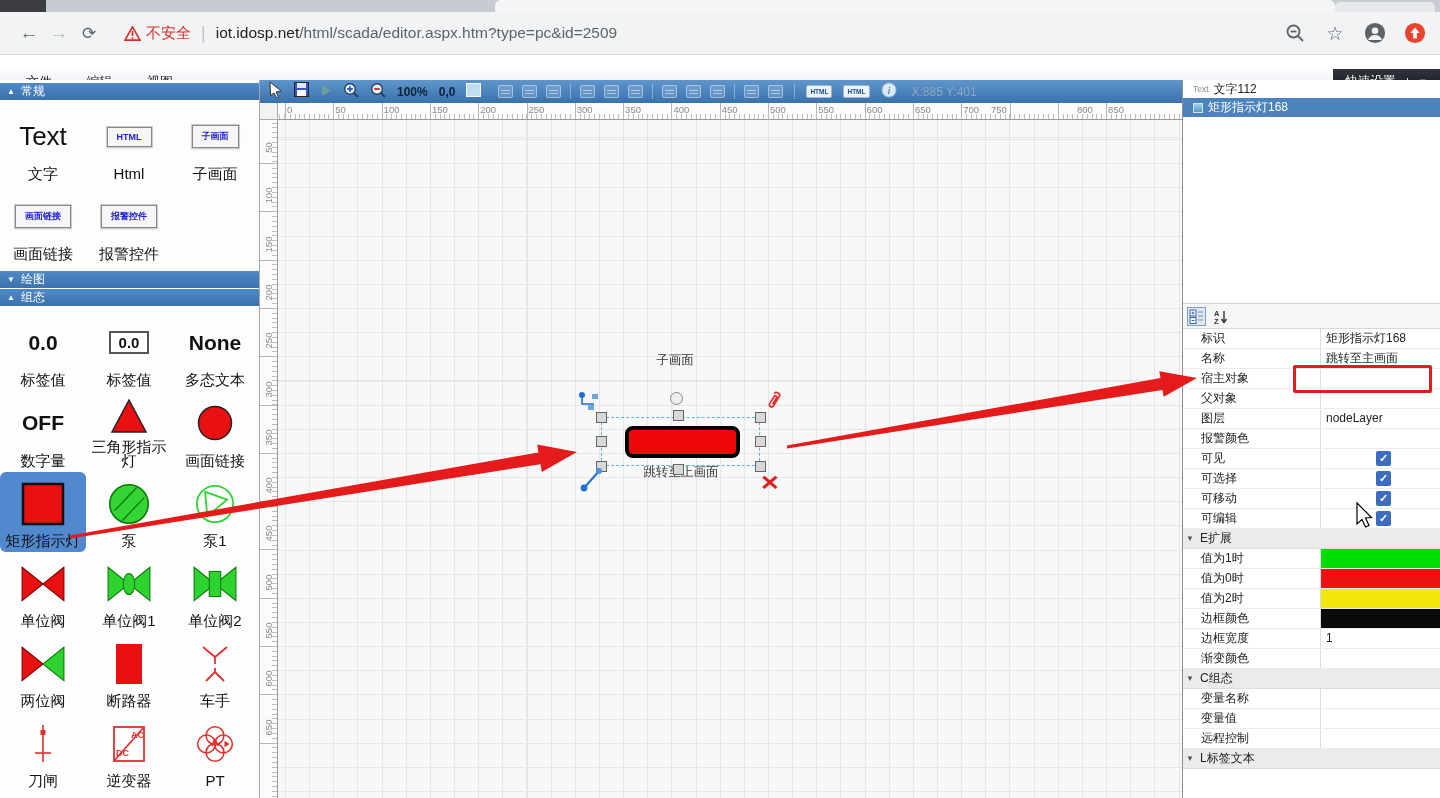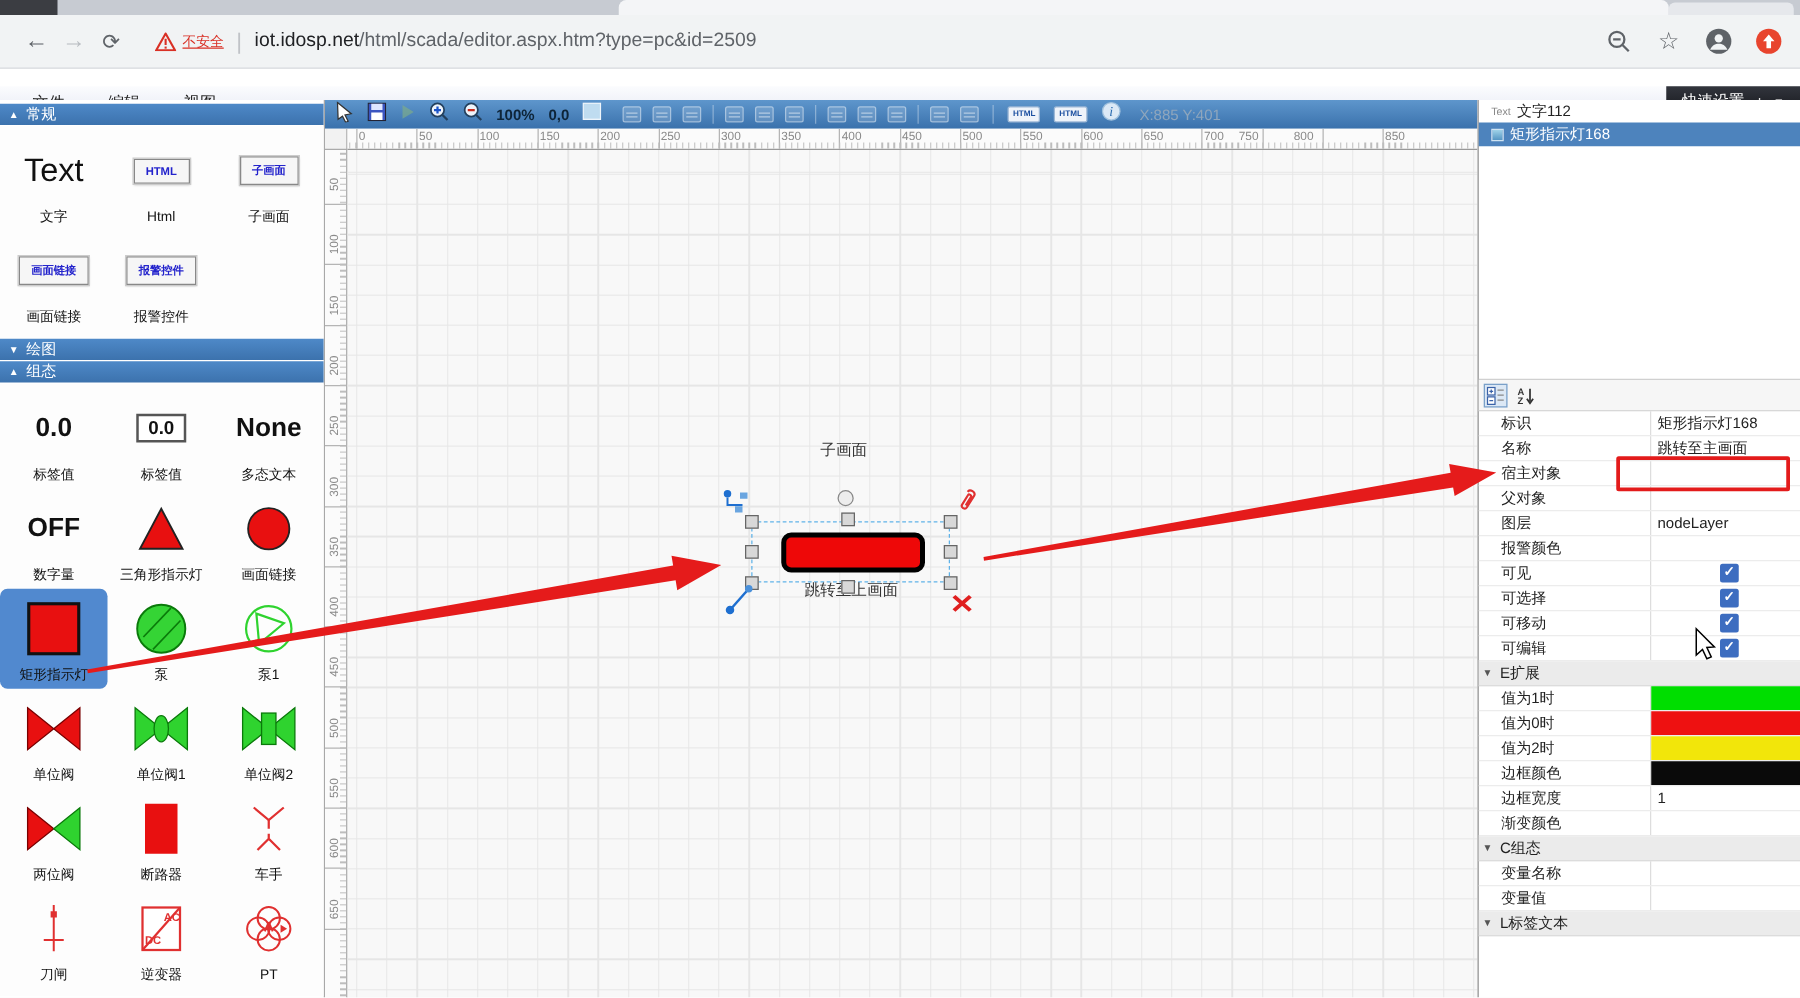--- a/index.html
+++ b/index.html
@@ -11,21 +11,21 @@
   #tabstrip .darkcorner { position:absolute; left:0; top:0; width:46px; height:12px; background:#3b3d42; }
   #tabstrip .tab { position:absolute; left:495px; top:0; width:840px; height:12px; background:#f4f5f7; border-radius:6px 6px 0 0; }
   #tabstrip .tabr { position:absolute; left:1335px; top:2px; width:100px; height:10px; background:#e6e8ec; border-radius:5px 5px 0 0; }
 
   #browserbar { position:absolute; left:0; top:12px; width:1440px; height:43px; background:#f1f3f4; border-bottom:1px solid #d7dade; display:flex; align-items:center; padding:0 14px; }
   .nav-ic { font-size:19px; color:#5f6368; width:30px; text-align:center; }
   .nav-ic.fwd { color:#b9bdc2; }
   .nav-ic.reload { font-size:17px; }
   #omnibox { display:flex; align-items:center; margin-left:20px; flex:1; min-width:0; }
   #warn-tri { width:17px; height:15px; margin-right:5px; }
-  #warn-text { color:#d93025; font-size:11px; margin-right:10px; white-space:nowrap;text-decoration:underline; }
+  #warn-text { color:#d93025; font-size:15px; margin-right:10px; white-space:nowrap; }
   #url-sep { color:#c0c3c7; font-size:18px; margin-right:10px; }
   #url { font-size:15.5px; color:#5f6368; white-space:nowrap; overflow:hidden; }
   #url b { color:#202124; font-weight:normal; }
   #browser-right { display:flex; align-items:center; gap:18px; margin-left:12px; }
   .b-ic { width:22px; height:22px; display:flex; align-items:center; justify-content:center; }
   .star { font-size:19px; color:#5f6368; }
 
   
   #menubar { position:absolute; left:0; top:69px; width:1440px; height:25px;
     background:linear-gradient(#fbfcfe,#e6e9f4); border-bottom:1px solid #c9ccd6; }
@@ -35,21 +35,21 @@
   #quickset .qi { font-size:12px; color:#e8e8e8; letter-spacing:-1px; }
   #quickset .qarr { font-size:9px; color:#fff; }
 
   
   #palette { position:absolute; left:0; top:80px; width:260px; height:718px; background:#fff; border-right:1px solid #a8a8a8; overflow:hidden; padding-top:3px; }
   .sec-header { height:17px; background:linear-gradient(#4e89c8,#3c72ad); color:#fff; font-size:12px; display:flex; align-items:center; padding-left:7px; gap:6px; margin-bottom:1px; }
   .sec-header .tri { font-size:8px; }
   .pal-grid { display:grid; grid-template-columns:86px 86px 86px; padding:4px 0 6px 0; background:#fdfdfd; }
   .pal-item { min-height:80px; display:flex; flex-direction:column; align-items:center; justify-content:flex-end; gap:5px; padding:6px 2px 4px 2px; border-radius:6px; }
   .pal-item .icon-holder { flex:1; display:flex; align-items:center; justify-content:center; }
-  .pal-item .pal-label { font-size:11px; color:#111; text-align:center; line-height:14px; }
+  .pal-item .pal-label { font-size:15px; color:#111; text-align:center; line-height:14px; }
   .pal-item.sel { background:#5189cf; }
   .pal-big { font-size:21px; font-weight:bold; color:#111; }
   .pal-big.xl { font-size:26px; font-weight:normal; }
   .pal-box { font-size:15px; font-weight:bold; color:#111; border:2px solid #555; padding:1px 8px; background:#fff; }
   .pal-btn { font-size:9px; color:#2323cc; border:1px solid #888; outline:1px solid #ccc; background:#f6f6f6; padding:4px 9px; font-weight:bold; box-shadow:0 1px 2px rgba(0,0,0,.25); }
 
   
   #canvasbar { position:absolute; left:260px; top:80px; width:922px; height:23px;
     background:linear-gradient(#5e96cc,#3a71ac); display:flex; align-items:center; gap:11px; padding:0 8px; }
   .tb-txt { color:#0d2438; font-size:12px; font-weight:bold; }
@@ -466,21 +466,21 @@
     <span class="rlabel" style="left: 540.3px;">550</span>
     <div class="rtick" style="left: 586.6px;"></div>
     <span class="rlabel" style="left: 588.6px;">600</span>
     <div class="rtick" style="left: 634.9px;"></div>
     <span class="rlabel" style="left: 636.9px;">650</span>
     <div class="rtick" style="left: 683.2px;"></div>
     <span class="rlabel" style="left: 685.2px;">700</span>
     <div class="rtick" style="left: 731.5px;"></div>
     <span class="rlabel" style="left: 713px;">750</span>
     <div class="rtick" style="left: 779.8px;"></div>
-    <span class="rlabel" style="left: 757px;">800</span>
+    <span class="rlabel" style="left: 799px;">800</span>
     <div class="rtick" style="left: 828.1px;"></div>
     <span class="rlabel" style="left: 830.1px;">850</span>
   </div>
 <div id="vruler">
     <div class="rtick" style="top: 43px;"></div>
     <span class="rlabel" style="top: 22px;">50</span>
     <div class="rtick" style="top: 91.3px;"></div>
     <span class="rlabel" style="top: 70.3px;">100</span>
     <div class="rtick" style="top: 139.6px;"></div>
     <span class="rlabel" style="top: 118.6px;">150</span>
@@ -673,20 +673,24 @@
           <div class="pl">C组态</div>
         </div>
         <div class="prop-row">
           <div class="pl">变量名称</div>
           <div class="pv"></div>
         </div>
         <div class="prop-row">
           <div class="pl">变量值</div>
           <div class="pv"></div>
         </div>
+        <div class="prop-row">
+          <div class="pl">远程控制</div>
+          <div class="pv"></div>
+        </div>
         <div class="prop-row group">
           <div class="pl">L标签文本</div>
         </div>
       </div>
   </div>
   <div id="name-red-box"></div>
 </div>
 
 <svg id="arrows" width="1440" height="798" viewBox="0 0 1440 798">
   <polygon points="70.2,538.5 540.5,464.2 541.8,472.1 577,452 537.2,444.5 538.5,452.4 69.8,535.5" fill="#e51b1b"></polygon>

